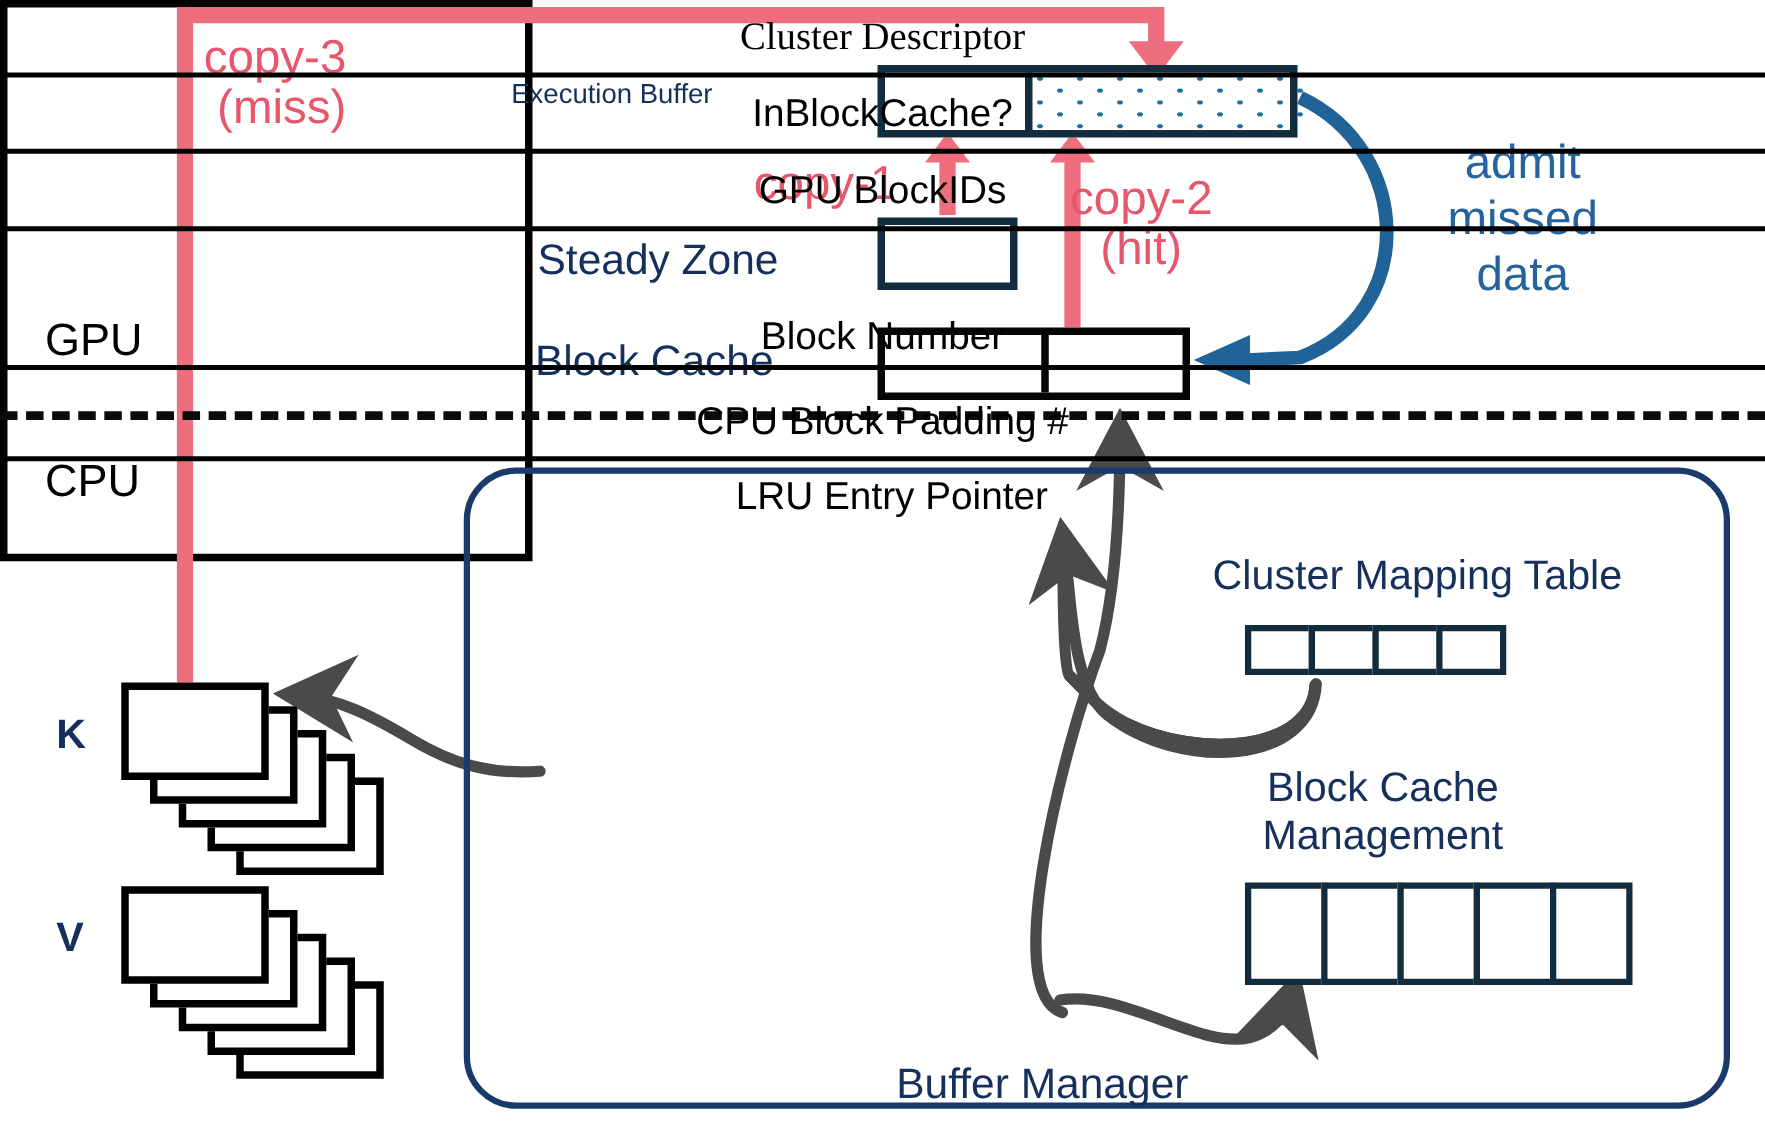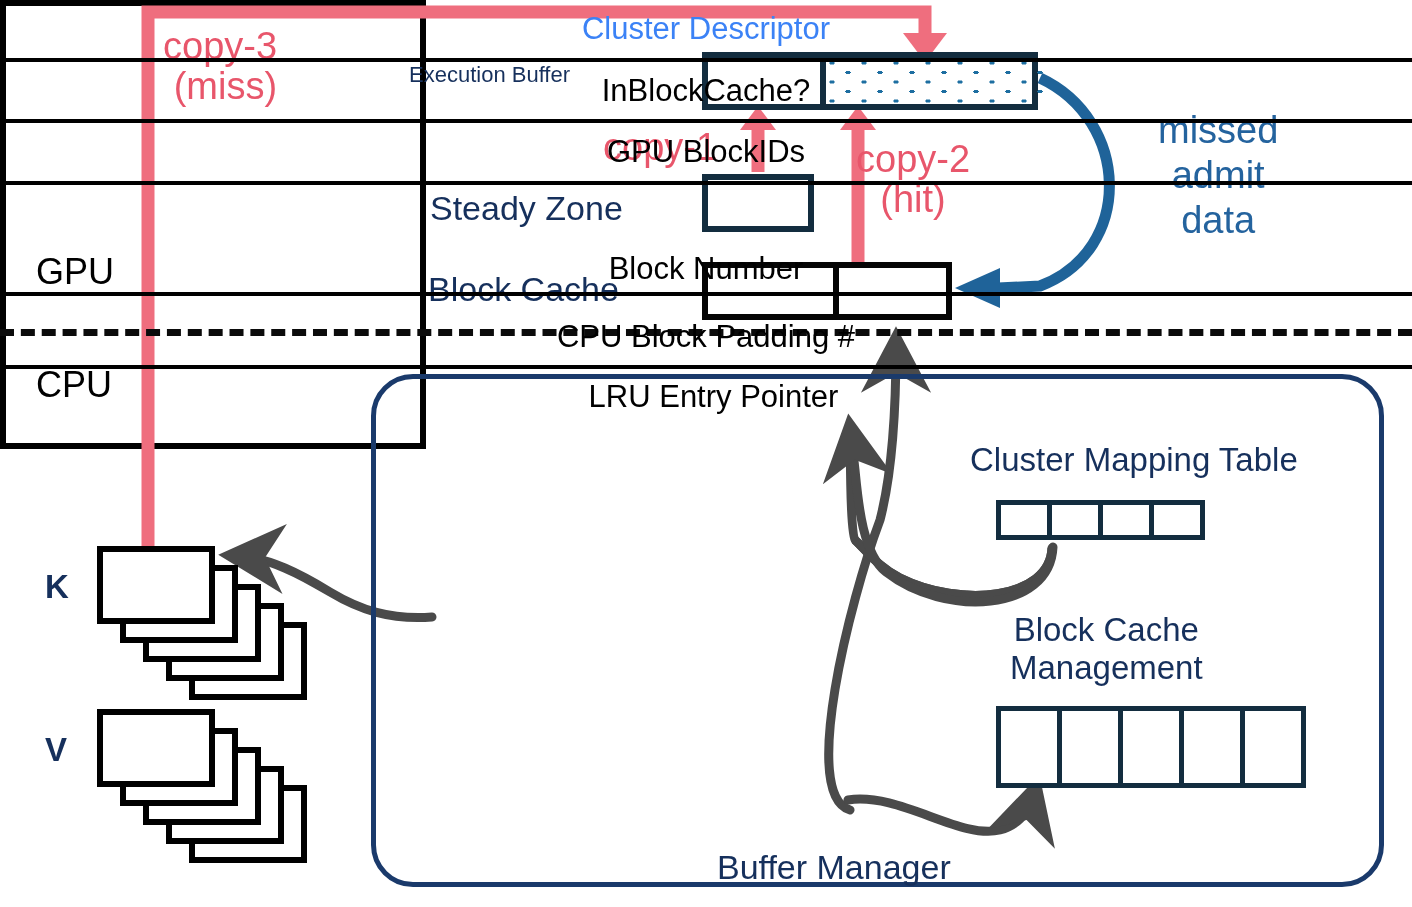--- a/index.html
+++ b/index.html
@@ -56,21 +56,21 @@
   .bmgr{left:371px; top:374px; width:1013px; height:513px;
         border:5px solid #1a3a6b; border-radius:42px; background:transparent;}
 
   
   .cd{left:431px; top:400px; width:414px; height:437px;
       border:6px solid #000; background:#fff;}
   .cd .row{position:absolute;left:0;width:100%;box-sizing:border-box;
            display:flex;align-items:center;justify-content:center;
            font-size:31px;color:#000;border-bottom:4px solid #000;}
   .cd .row.last{border-bottom:none;padding-left:15px;}
-  .cd .row.hdr{color:#3b82f6;}
+  .cd .row.hdr{color:#000000;font-family:Liberation Serif, serif;}
 
   
   .strip{position:absolute;display:flex;background:#fff;box-sizing:border-box;}
   .strip .cell{box-sizing:border-box;border:5px solid #132d3f;margin-left:-5px;background:#fff;}
   .strip .cell:first-child{margin-left:0;}
 
   .cmt{left:996px; top:500px;}
   .cmt .cell{width:56px;height:40px;}
 
   .bcm{left:996px; top:706px;}
@@ -170,22 +170,22 @@
   </div>
 
   <div class="lbl t-copy1 red">copy-1</div>
 
   <div class="lbl t-copy2 red">
     <div>copy-2</div>
     <div>(hit)</div>
   </div>
 
   <div class="lbl t-admit blue">
+    <div>admit</div>
     <div>missed</div>
-    <div>admit</div>
     <div>data</div>
   </div>
 
   <div class="box bmgr"></div>
   <div class="lbl t-bmgr navy">Buffer Manager</div>
 
   <div class="cd">
     <div class="row hdr" style="top:0;height:62px;">Cluster Descriptor</div>
     <div class="row" style="top:62px;height:61px;">InBlockCache?</div>
     <div class="row" style="top:123px;height:62px;">GPU BlockIDs</div>

